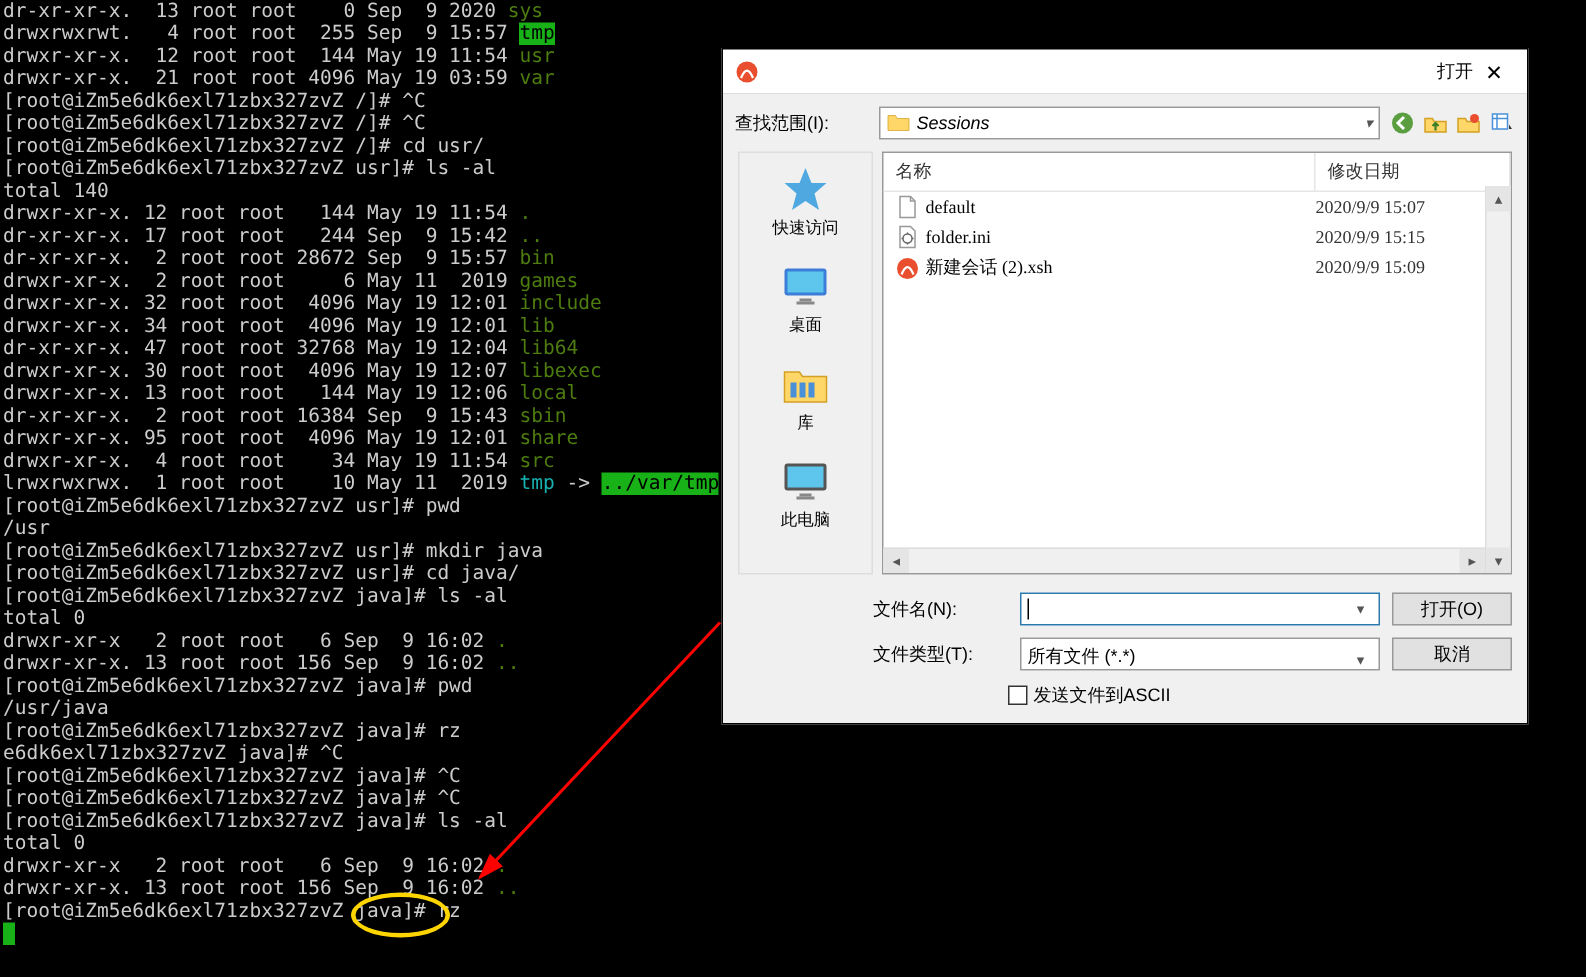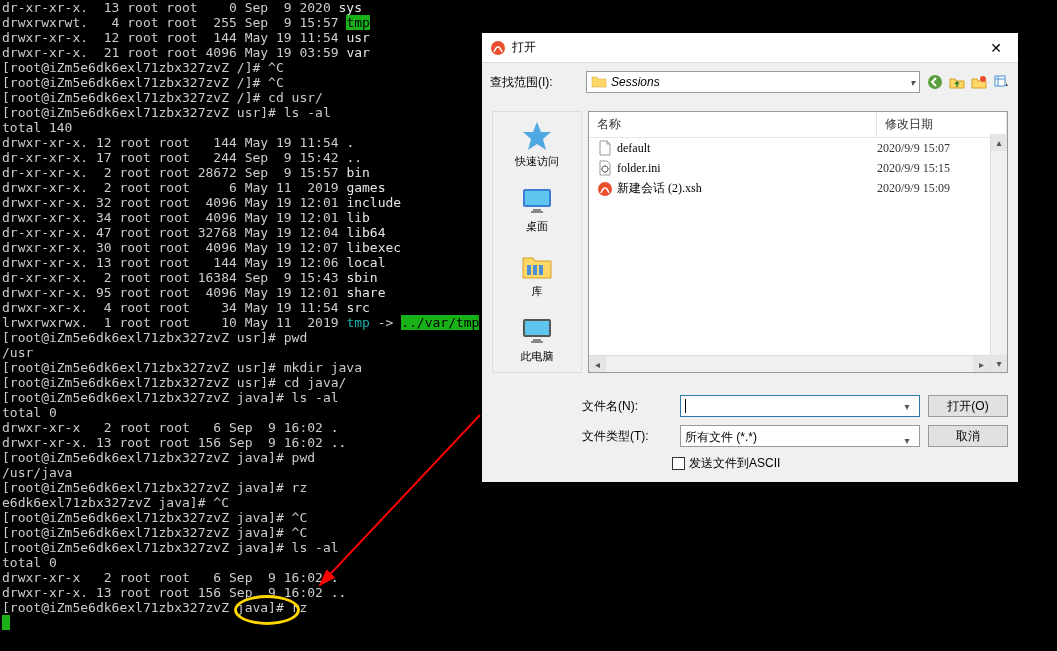--- a/index.html
+++ b/index.html
@@ -1,27 +1,27 @@
 <!DOCTYPE html>
 <html><head>
 <meta charset="utf-8">
 <style>
 * { margin: 0; padding: 0; box-sizing: border-box; }
 body { width: 1057px; height: 651px; background: #000; font-family: "Microsoft YaHei", sans-serif; position: relative; overflow: hidden; }
 .terminal { font-family: Consolas, monospace; font-size: 13px; line-height: 15px; color: #ccc; padding: 0 2px; white-space: pre; }
 .t-cyan { color: #18b2b2; }
-.t-blue { color: #e5e5e5; }
+.t-blue { color: #4d7c0f; }
 .t-hl { background: #18b218; color: #000; }
 .t-cursor { background: #18b218; color: #000; }
 .dialog { position: absolute; left: 481px; top: 32px; width: 538px; height: 451px; background: #fff; border: 1px solid #000; box-shadow: 2px 2px 8px rgba(0,0,0,0.5); font-size: 12px; }
 .dlg-title { height: 30px; display: flex; align-items: center; padding: 0 8px; border-bottom: 1px solid #ddd; }
 .dlg-title .icon-app { width: 16px; height: 16px; margin-right: 6px; }
-.dlg-title .ttl { flex: 1; font-size: 12px; color: #000; }
+.dlg-title .ttl { flex: 1; font-size: 12px; color: #000; text-align: right; }
 .dlg-close { width: 28px; height: 28px; display: flex; align-items: center; justify-content: center; font-size: 14px; color: #000; cursor: pointer; }
-.dlg-body { background: #f0f0f0; height: calc(100% - 30px); display: flex; flex-direction: column; gap: 10px; }
+.dlg-body { background: #f0f0f0; height: calc(100% - 30px); display: flex; flex-direction: column; }
 .dlg-lookrow { display: flex; align-items: center; padding: 8px; gap: 6px; }
 .dlg-lookrow .lbl { font-size: 12px; min-width: 90px; }
 .folder-select { flex: 1; height: 22px; border: 1px solid #999; background: #fff; display: flex; align-items: center; padding: 0 4px; gap: 4px; font-style: italic; }
 .folder-select .dd { margin-left: auto; font-size: 10px; color: #555; }
 .toolbar-icons { display: flex; gap: 4px; align-items: center; }
 .toolbar-icons span { width: 18px; height: 18px; display: flex; align-items: center; justify-content: center; }
 .dlg-middle { display: flex; flex: 1; background: #f0f0f0; }
 .sidebar { width: 90px; background: #f0f0f0; border: 1px solid #ddd; margin: 0 6px 6px 10px; display: flex; flex-direction: column; }
 .sb-item { display: flex; flex-direction: column; align-items: center; justify-content: space-between; padding: 8px 0; cursor: pointer; }
 .sb-item.sel { background: #d8e6f2; border: 1px solid #7da2ce; }

